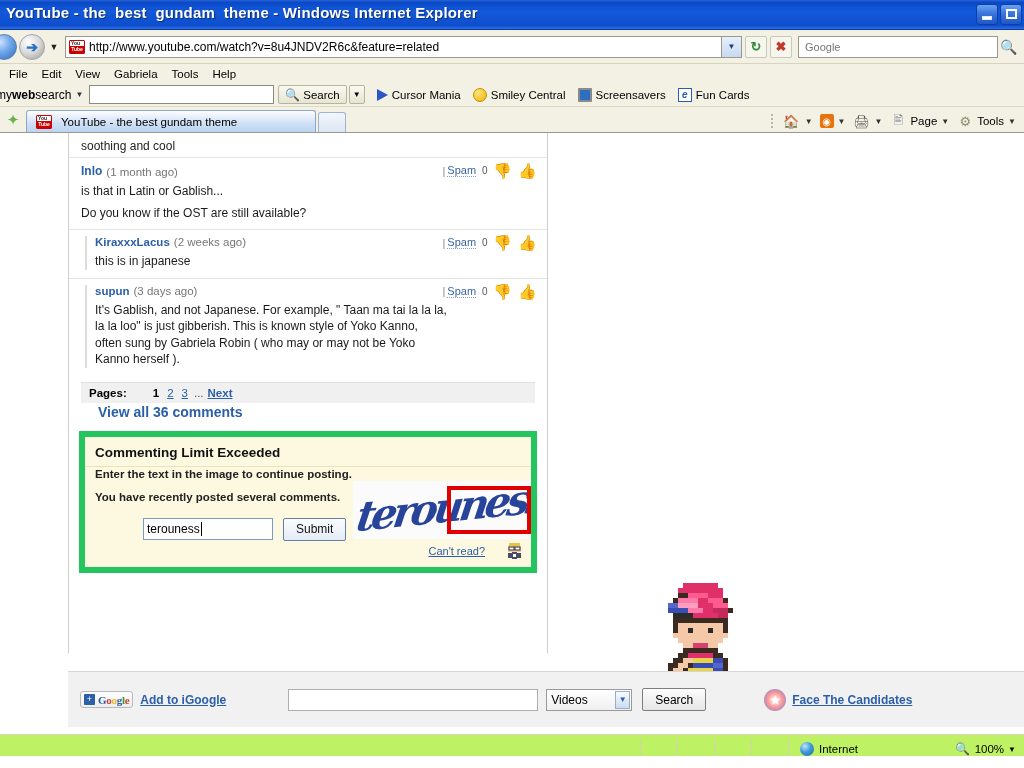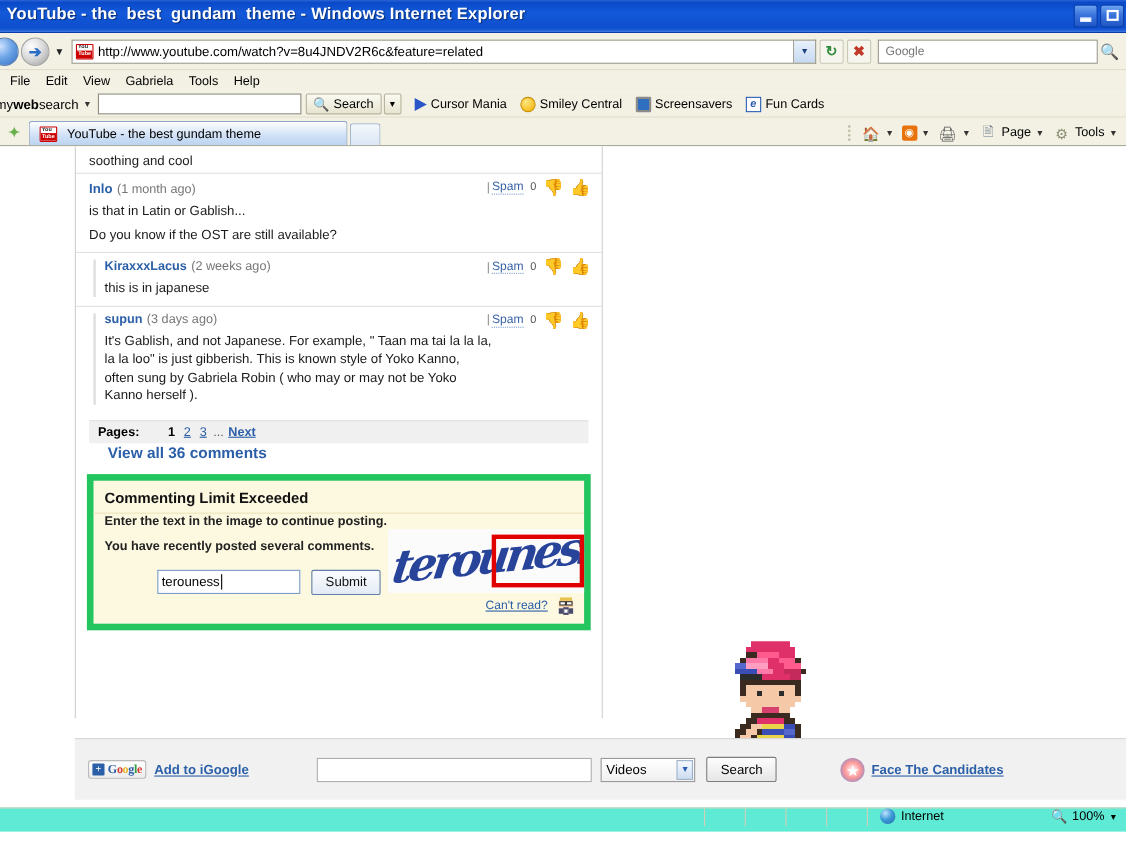--- a/index.html
+++ b/index.html
@@ -318,21 +318,21 @@
     transform: skewX(-14deg) rotate(-6deg) scaleY(1.05);
     white-space: nowrap;
   }
   .captcha-redbox {
     position: absolute; right: 0px; top: 49px;
     width: 84px; height: 48px;
     border: 4px solid #e00000;
   }
   .cantread-row {
     position: absolute; right: 8px; top: 106px;
-    display: flex; align-items: center; gap: 8px;
+    display: flex; align-items: center; gap: 21px;
   }
   .cantread-link { color:#2b5fa8; font-size:11px; text-decoration: underline; }
   .nerd { width: 17px; height: 16px; position: relative; }
 
   
   .gfooter {
     position: absolute;
     left: 68px; right: 0; top: 538px;
     height: 56px;
     background: #f1f1f1;
@@ -383,23 +383,23 @@
     color: #ffffff; font-size: 14px;
   }
   .cand-link { color:#2b5fa8; text-decoration:underline; font-weight:bold; font-size:12px;}
 
   
   .sprite-wrap { position:absolute; left:658px; top:450px; }
 
   
   .statusbar {
     height: 22px;
-    background: #5eead4;
+    background: #bef264;
     border-top: 1px solid #d8d4bd;
-    display: flex; align-items: flex-start;
+    display: flex; align-items: flex-end;
     font-size: 11.5px;
     position: relative;
   }
   .sb-seg { border-left: 1px solid #d3cfb9; height: 16px; }
   .sb-zone { position:absolute; left: 800px; display:flex; align-items:center; gap:5px;}
   .globe { width:14px;height:14px;border-radius:50%;
     background: radial-gradient(circle at 35% 30%, #bfe4ff 0%, #3f9ad8 45%, #1d6aa8 100%);}
   .sb-zoom { position:absolute; right: 8px; display:flex; align-items:center; gap:4px;}
   .zmag { color:#2a6fc4; font-size:12px; }
 </style>

